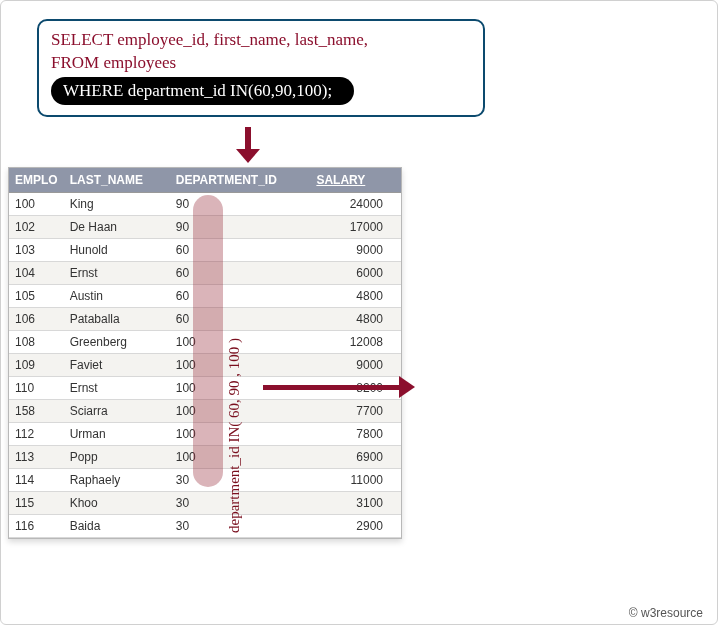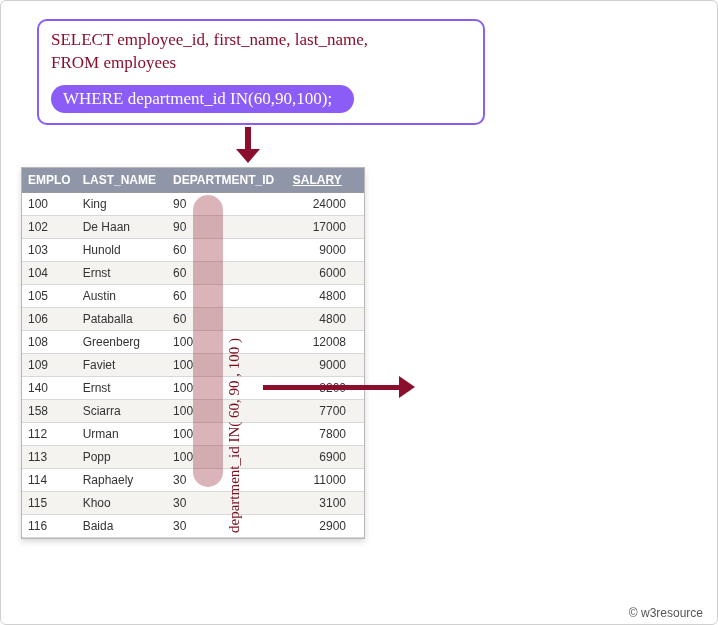--- a/index.html
+++ b/index.html
@@ -10,38 +10,38 @@
     height: 625px;
     position: relative;
     border: 1px solid #d0d0d0;
     border-radius: 6px;
   }
   .sql-box {
     position: absolute;
     top: 18px;
     left: 36px;
     width: 448px;
-    border: 2px solid #8b5cf6;
+    border: 2px solid #0c4a6e;
     border-radius: 10px;
     padding: 8px 12px 10px 12px;
     background: #fff;
   }
   .sql-box .line {
     color: #8b0f2d;
     font-size: 17px;
     line-height: 1.35;
   }
   .sql-box .where-pill {
     display: inline-block;
-    background: #8b5cf6;
+    background: #000000;
     color: #fff;
     border-radius: 16px;
     padding: 4px 22px 4px 12px;
     font-size: 17px;
-    margin-top: 10px;
+    margin-top: 2px;
   }
   .arrow-down {
     position: absolute;
     top: 126px;
     left: 232px;
     width: 30px;
     height: 36px;
   }
   .arrow-down .shaft {
     width: 6px;
@@ -55,21 +55,21 @@
     border-right: 12px solid transparent;
     border-top: 14px solid #8b0f2d;
     margin: 0 auto;
   }
   .table-wrap {
     position: absolute;
     border: 1px solid #b8b8b8;
     background: #fff;
     box-shadow: 0 3px 6px rgba(0,0,0,0.15);
   }
-  .table-left { top: 166px; left: 20px; width: 344px; }
+  .table-left { top: 166px; left: 7px; width: 394px; }
   table {
     border-collapse: collapse;
     width: 100%;
     font-family: Arial, sans-serif;
     font-size: 12px;
   }
   th {
     background: #8f96a8;
     color: #fff;
     text-align: left;
@@ -220,21 +220,21 @@
           <td class="dept-col-highlight">100</td>
           <td class="sal-col">12008</td>
         </tr>
         <tr>
           <td class="emp-col">109</td>
           <td>Faviet</td>
           <td class="dept-col-highlight">100</td>
           <td class="sal-col">9000</td>
         </tr>
         <tr>
-          <td class="emp-col">140</td>
+          <td class="emp-col">110</td>
           <td>Ernst</td>
           <td class="dept-col-highlight">100</td>
           <td class="sal-col">8200</td>
         </tr>
         <tr>
           <td class="emp-col">158</td>
           <td>Sciarra</td>
           <td class="dept-col-highlight">100</td>
           <td class="sal-col">7700</td>
         </tr>

